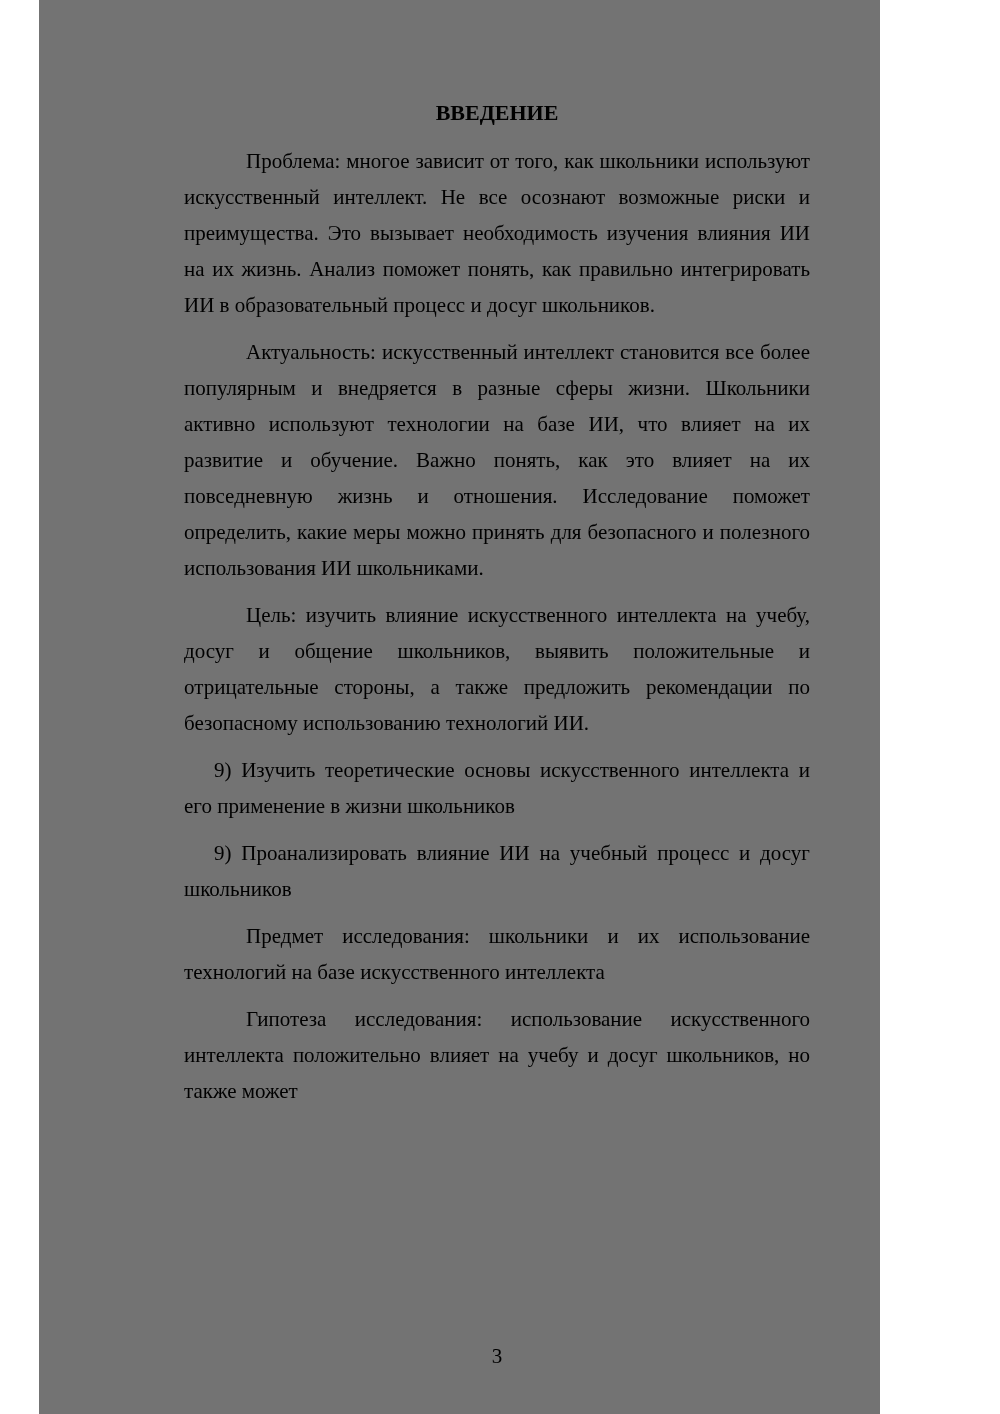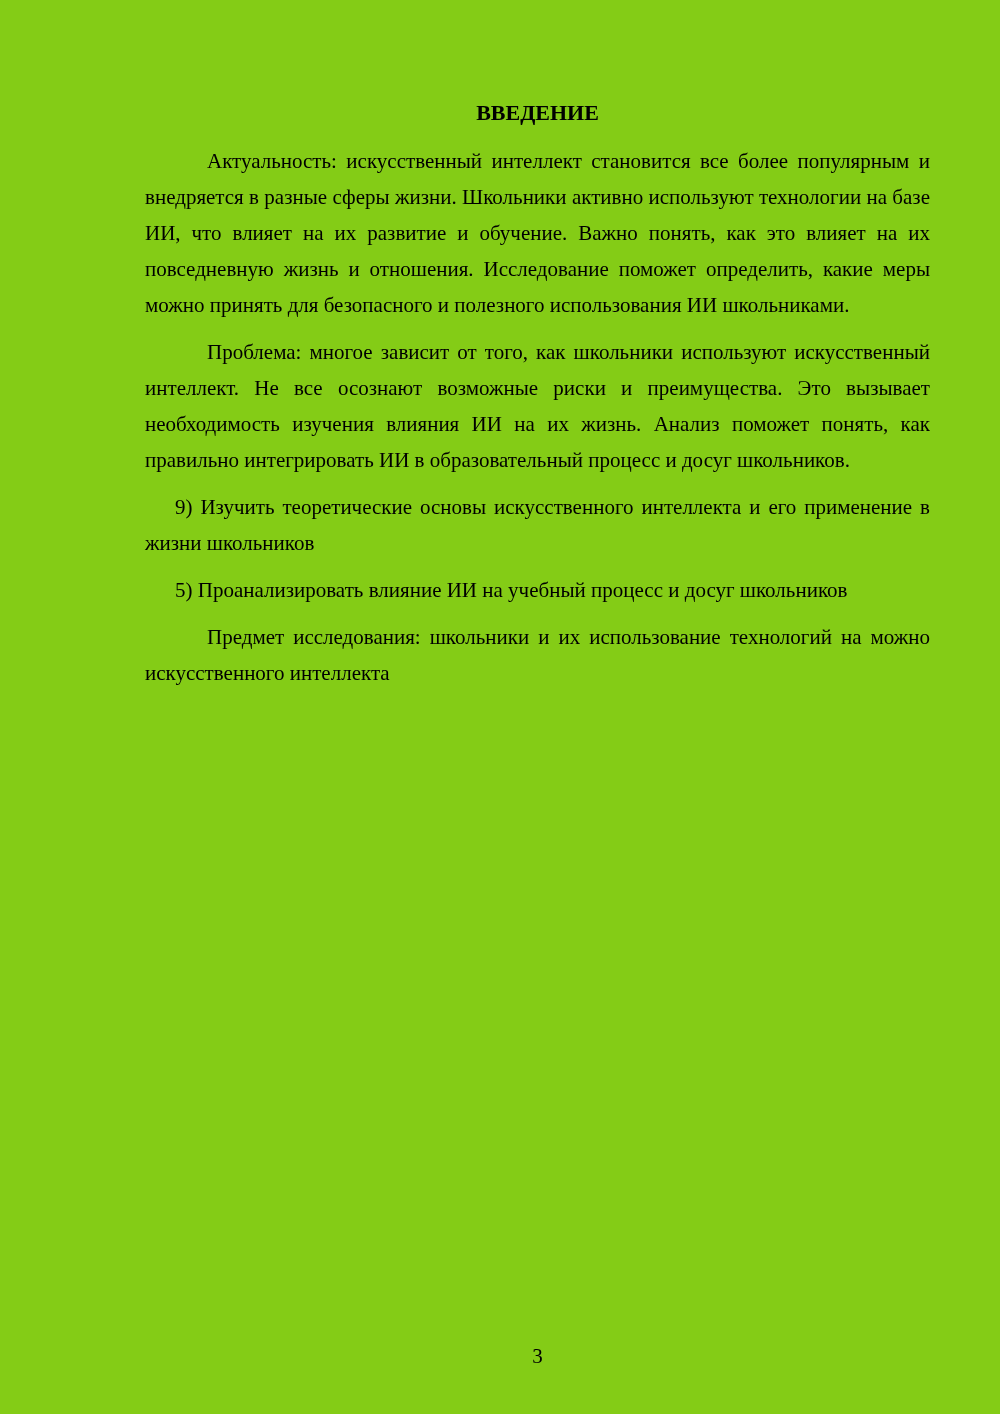--- a/index.html
+++ b/index.html
@@ -2,30 +2,31 @@
 <html><head>
 <meta charset="utf-8">
 <style>
   html, body {
     margin: 0;
     padding: 0;
     background: #ffffff;
   }
   .page {
     position: relative;
-    width: 1000px;
+    width: 841px;
     height: 1414px;
     box-sizing: border-box;
-    background: #84cc16;
+    background: #737373;
     padding: 95px 70px 0 145px;
     font-family: "Liberation Serif", "DejaVu Serif", serif;
     font-size: 21px;
     line-height: 36px;
     color: #000000;
     overflow: hidden;
+    margin-left: 39px;
   }
   .doc-title {
     text-align: center;
     font-weight: bold;
     font-size: 22px;
     line-height: 36px;
     margin: 0 0 12px 0;
   }
   .para {
     margin: 0 0 11px 0;
@@ -45,32 +46,34 @@
     line-height: 24px;
   }
 </style>
 </head>
 <body>
 
 <div class="page">
 
   <h1 class="doc-title">ВВЕДЕНИЕ</h1>
 
+  <p class="para">Проблема: многое зависит от того, как школьники используют искусственный интеллект. Не все осознают возможные риски и преимущества. Это вызывает необходимость изучения влияния ИИ на их жизнь. Анализ поможет понять, как правильно интегрировать ИИ в образовательный процесс и досуг школьников.</p>
+
   <p class="para">Актуальность: искусственный интеллект становится все более популярным и внедряется в разные сферы жизни. Школьники активно используют технологии на базе ИИ, что влияет на их развитие и обучение. Важно понять, как это влияет на их повседневную жизнь и отношения. Исследование поможет определить, какие меры можно принять для безопасного и полезного использования ИИ школьниками.</p>
 
-  <p class="para">Проблема: многое зависит от того, как школьники используют искусственный интеллект. Не все осознают возможные риски и преимущества. Это вызывает необходимость изучения влияния ИИ на их жизнь. Анализ поможет понять, как правильно интегрировать ИИ в образовательный процесс и досуг школьников.</p>
-
+  <p class="para">Цель: изучить влияние искусственного интеллекта на учебу, досуг и общение школьников, выявить положительные и отрицательные стороны, а также предложить рекомендации по безопасному использованию технологий ИИ.</p>
 
 
   <p class="para task">9) Изучить теоретические основы искусственного интеллекта и его применение в жизни школьников</p>
 
-  <p class="para task">5) Проанализировать влияние ИИ на учебный процесс и досуг школьников</p>
+  <p class="para task">9) Проанализировать влияние ИИ на учебный процесс и досуг школьников</p>
 
 
 
 
 
-  <p class="para">Предмет исследования: школьники и их использование технологий на можно искусственного интеллекта</p>
+  <p class="para">Предмет исследования: школьники и их использование технологий на базе искусственного интеллекта</p>
 
+  <p class="para">Гипотеза исследования: использование искусственного интеллекта положительно влияет на учебу и досуг школьников, но также может</p>
 
   <div class="page-number">3</div>
 
 </div>
 
 </body></html>

